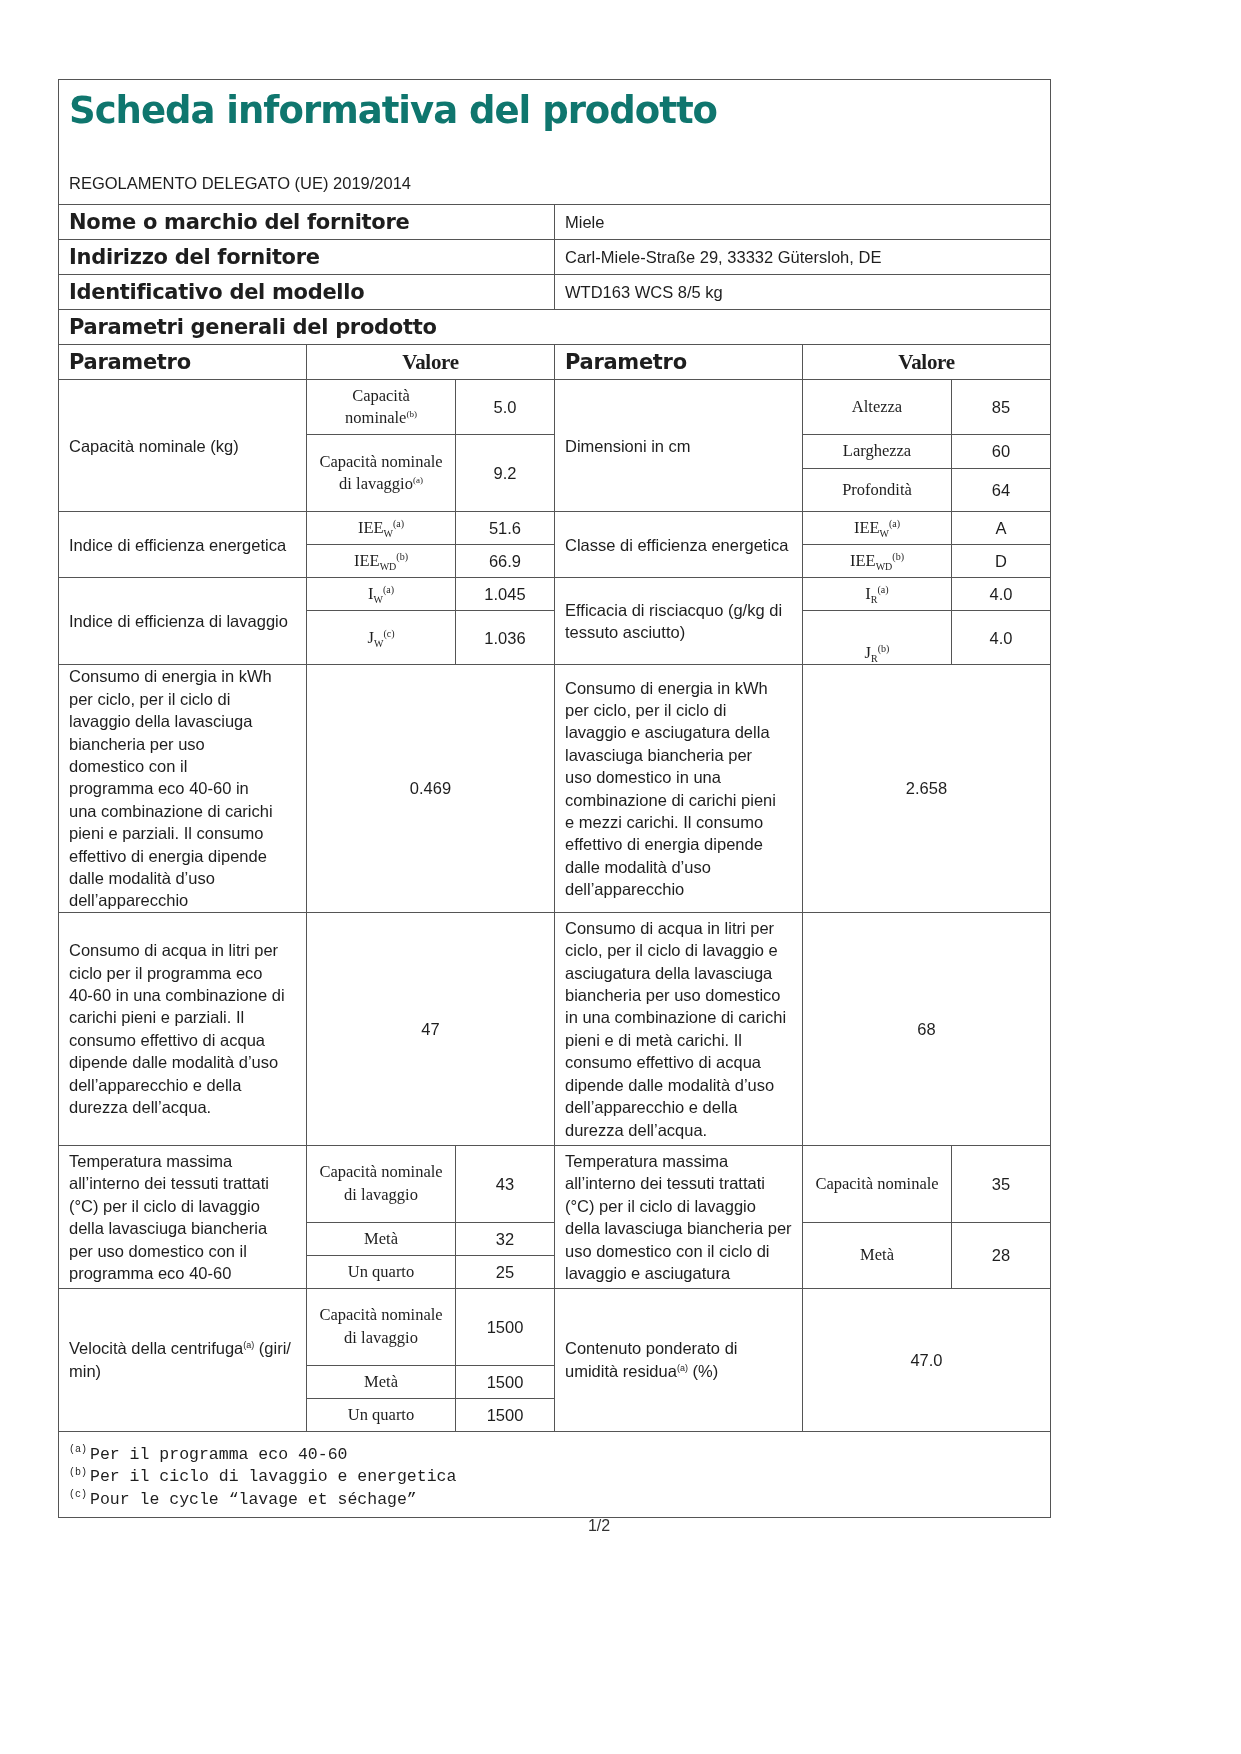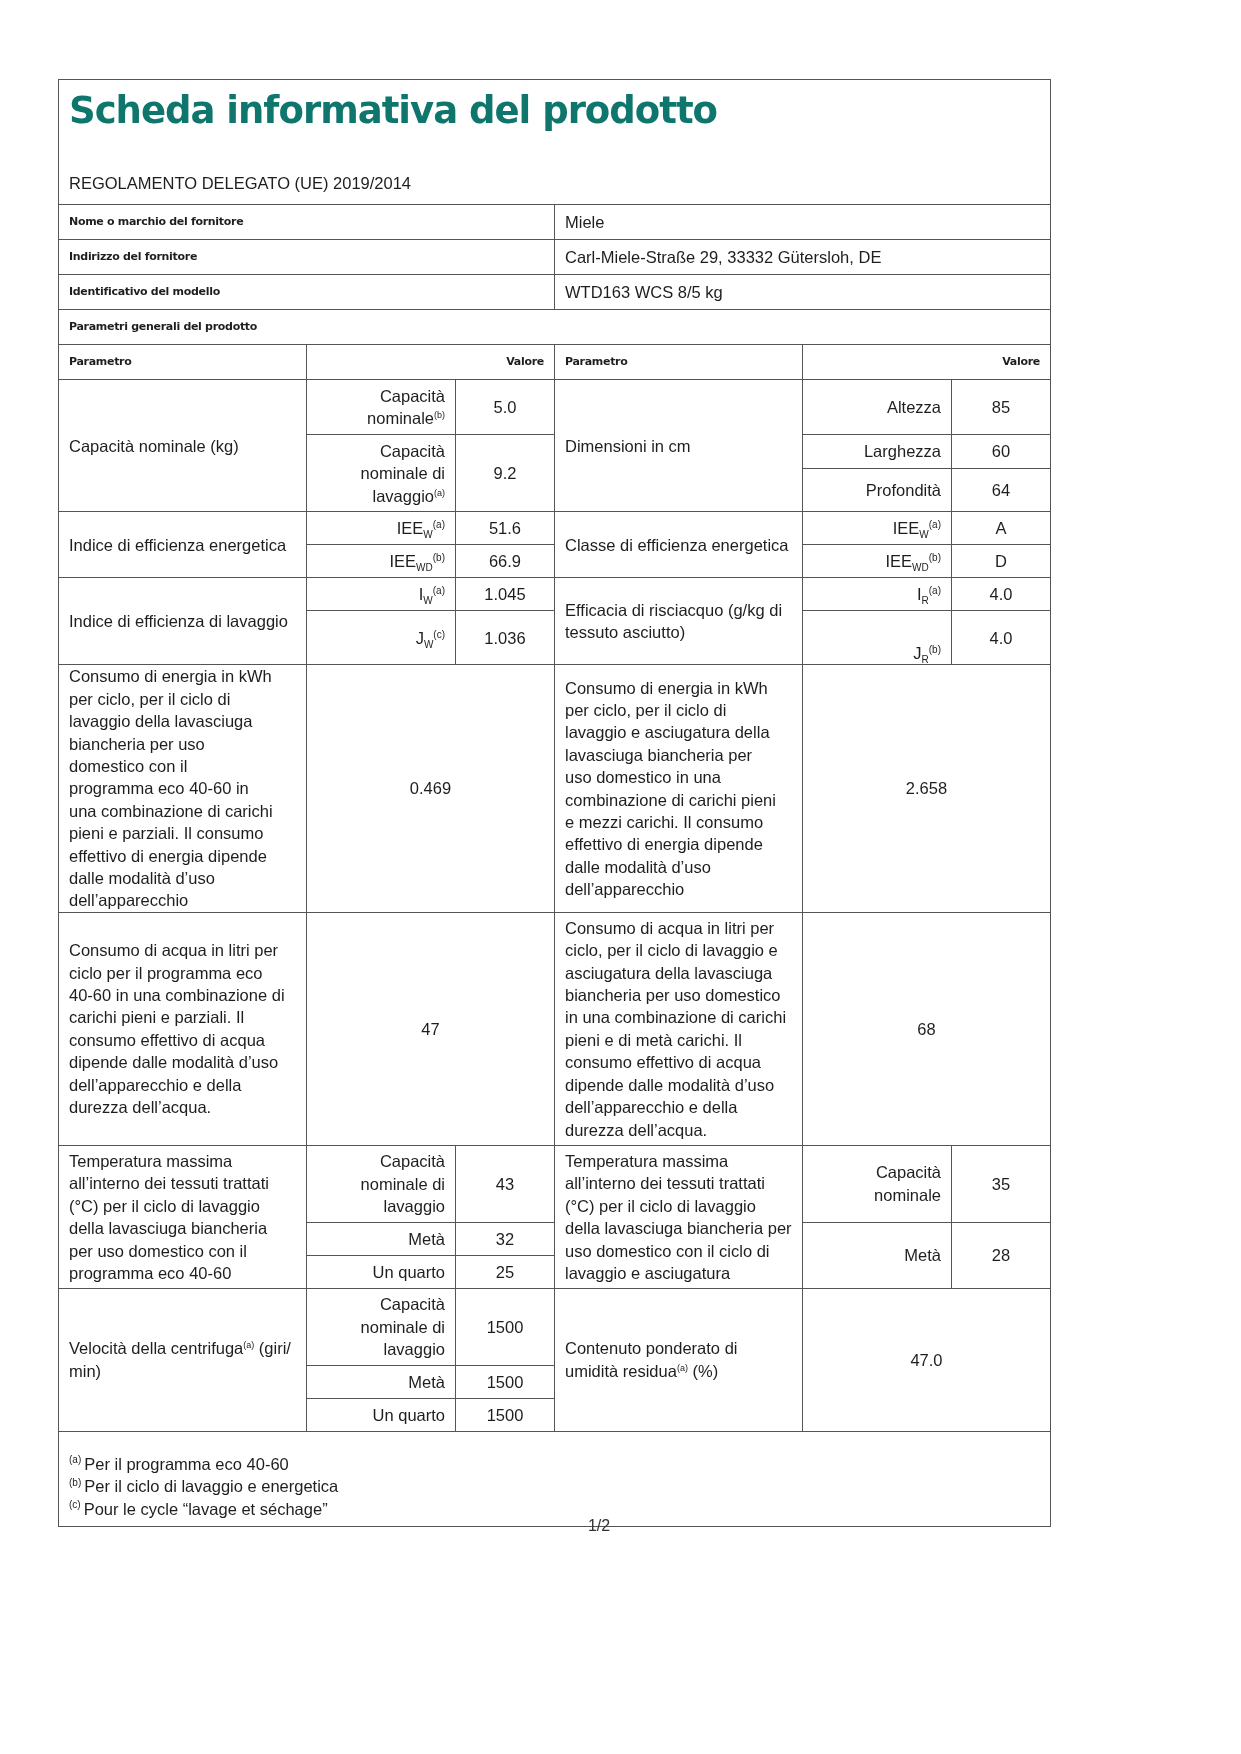--- a/index.html
+++ b/index.html
@@ -5,29 +5,29 @@
   html, body { margin: 0; padding: 0; background: #ffffff; }
   body { width: 1241px; height: 1754px; position: relative; overflow: hidden;
          font-family: "Liberation Sans", sans-serif; color: #1e1e1e; }
   .sheet { position: absolute; left: 58px; top: 79px; width: 992px; }
   table { border-collapse: collapse; width: 992px; table-layout: fixed; }
   td { border: 1.3px solid #555; font-size: 16.5px; line-height: 22.4px; padding: 0 10px; vertical-align: middle; }
   .outer { border: 1.5px solid #666; }
   .title-cell { height: 86px; vertical-align: top; padding-top: 6px; border-bottom: none; }
   .title { font-family: "DejaVu Sans", sans-serif; font-weight: bold; font-size: 37px; letter-spacing: -1px; color: #0f766e; line-height: 50px; }
   .reg-cell { height: 20px; vertical-align: top; border-top: none; padding-bottom: 10px; }
-  .hdr { font-family: "DejaVu Sans", sans-serif; font-weight: bold; font-size: 11px; letter-spacing: -0.3px; }
+  .hdr { font-family: "DejaVu Sans", sans-serif; font-weight: bold; font-size: 21px; letter-spacing: -0.3px; }
   .row34 td { height: 34px; }
-  .c { text-align: right; }
+  .c { text-align: center; font-family: Liberation Serif, serif; }
   .val { text-align: center; }
   sup.fn { font-size: 9px; vertical-align: super; line-height: 0; }
   .sym { display: inline-block; position: relative; }
   .sym sub { font-size: 10px; vertical-align: sub; line-height: 0; }
   .sym sup { font-size: 10px; vertical-align: super; line-height: 0; }
-  .footnotes td { padding-top: 21px; padding-bottom: 6px; }
+  .footnotes td { padding-top: 12px; padding-bottom: 6px; font-family: Liberation Mono, monospace; }
   .fnline { font-size: 16.5px; line-height: 22.5px; }
   .fnline sup { font-size: 10px; vertical-align: super; line-height: 0; margin-right: 3px; }
   .pagenum { position: absolute; top: 1517px; left: 16px; width: 1166px; text-align: center; font-size: 16px; color: #333; }
   .desc { text-align: left; }
 </style>
 </head>
 <body>
 
 <div class="sheet">
 <table class="outer">

